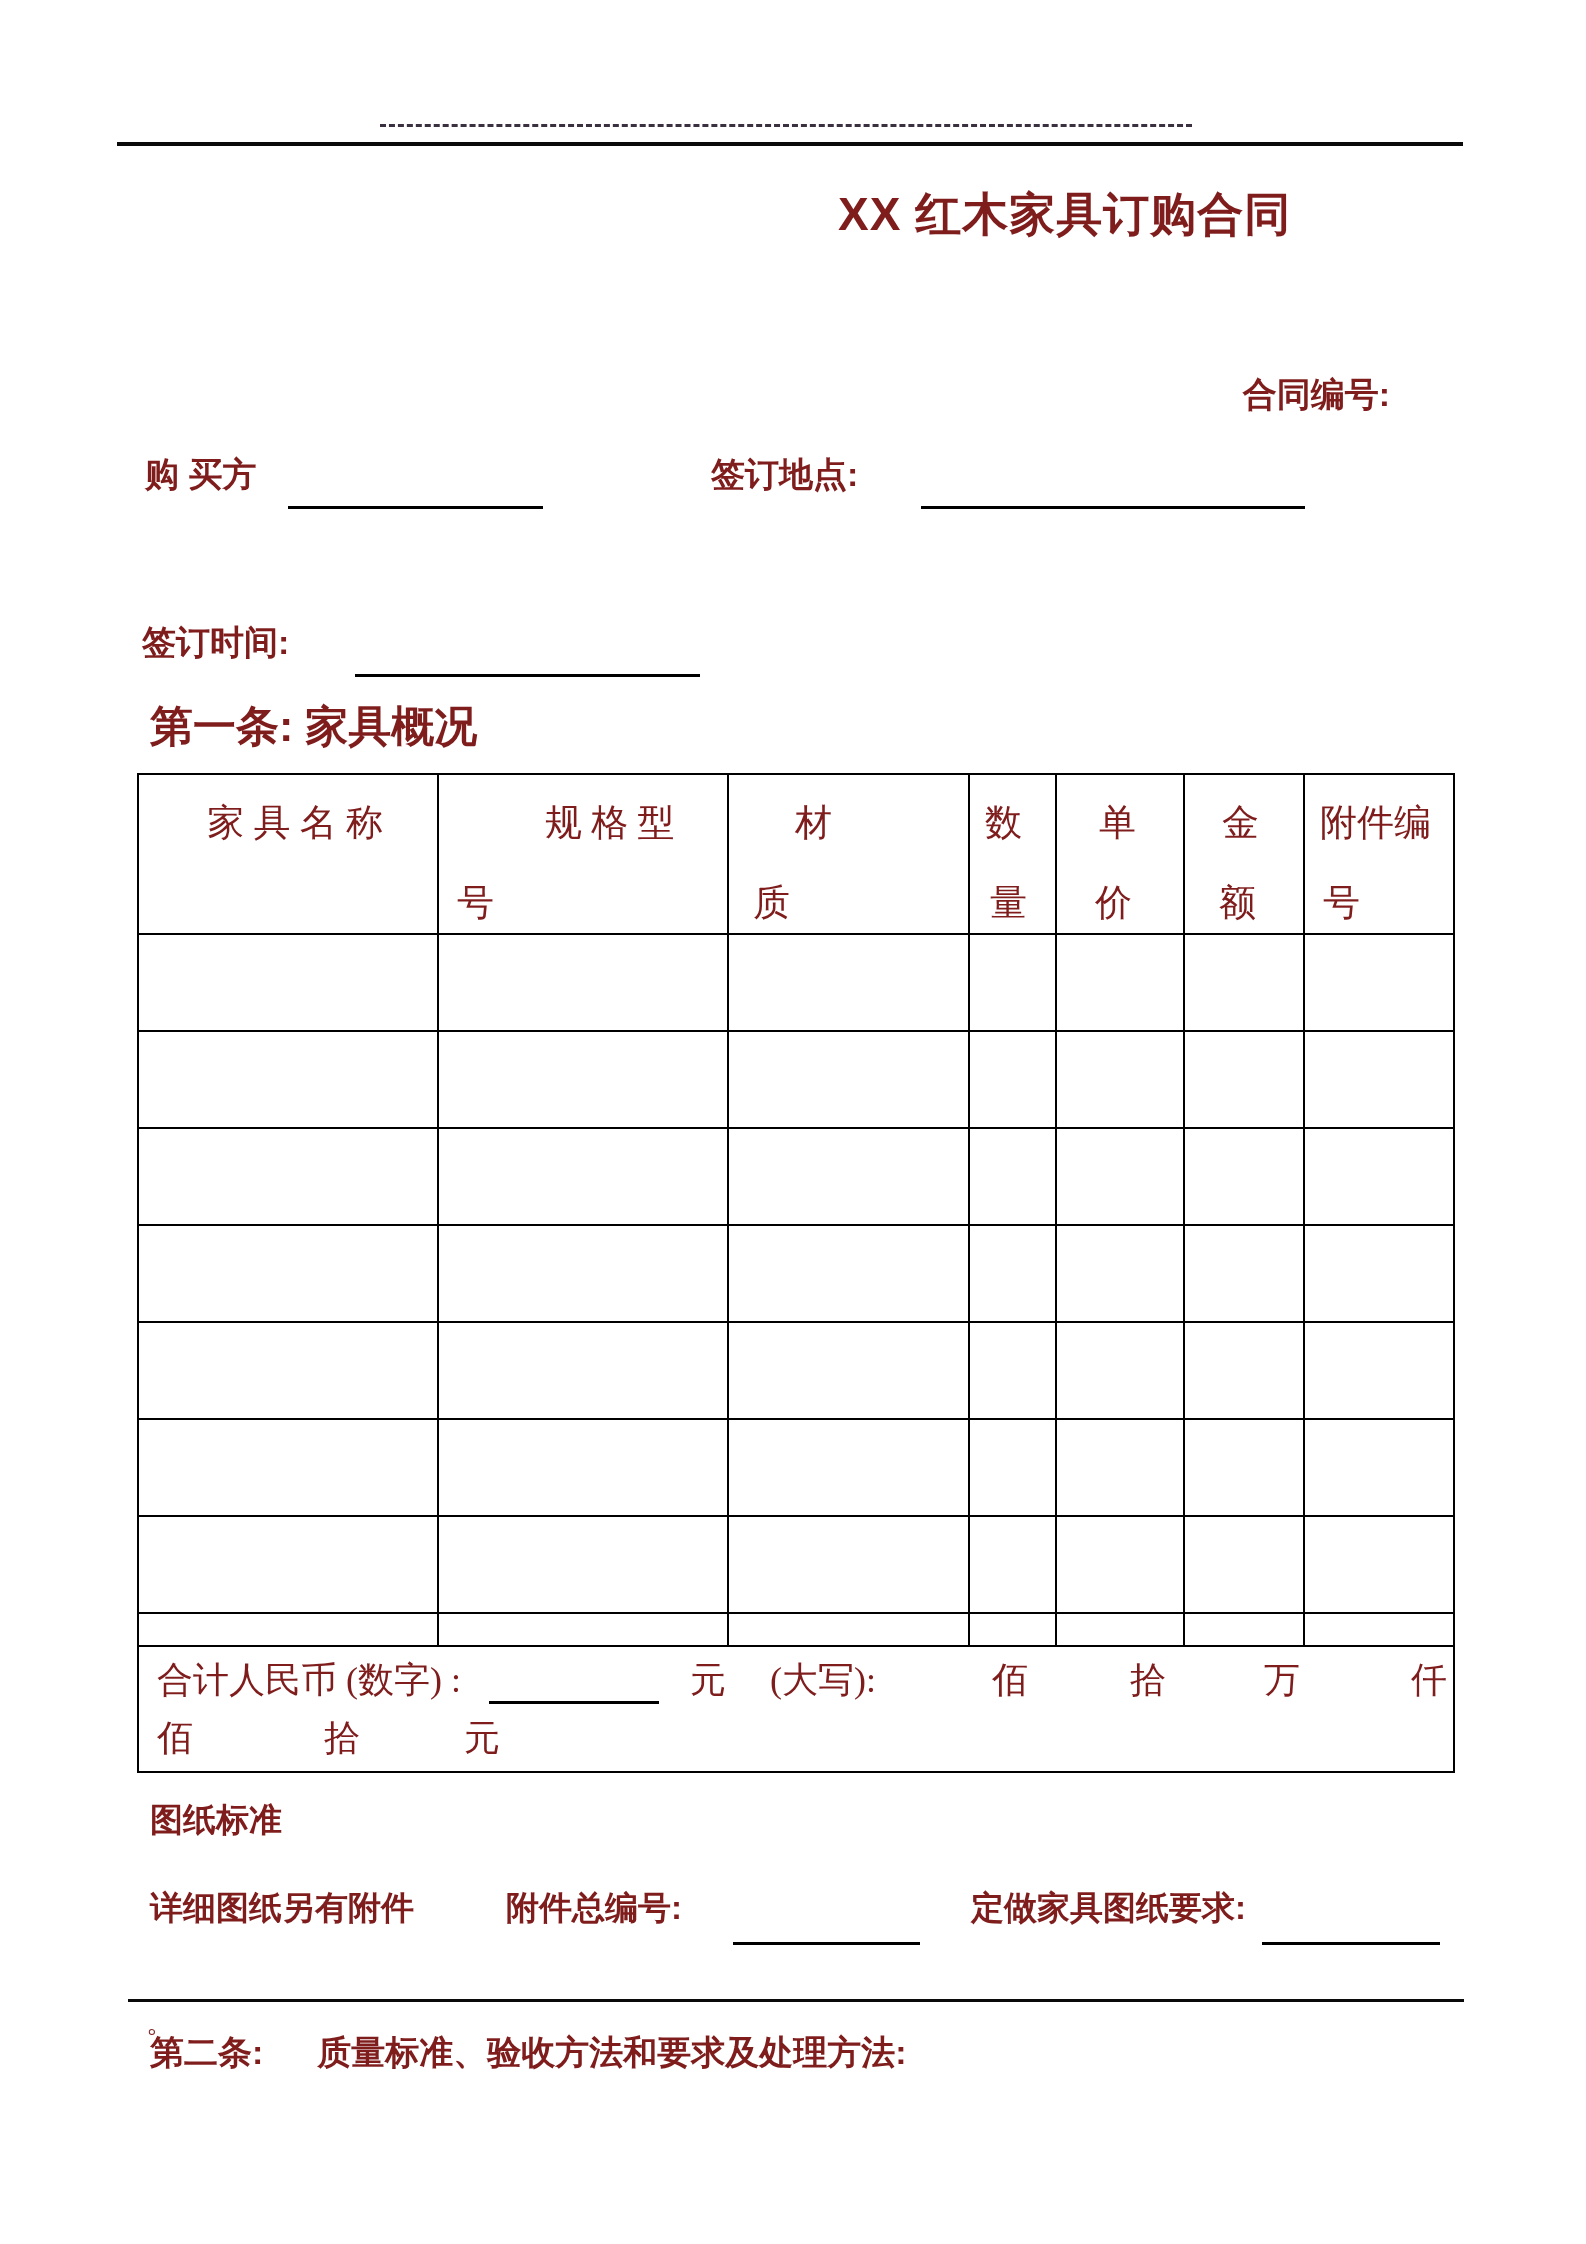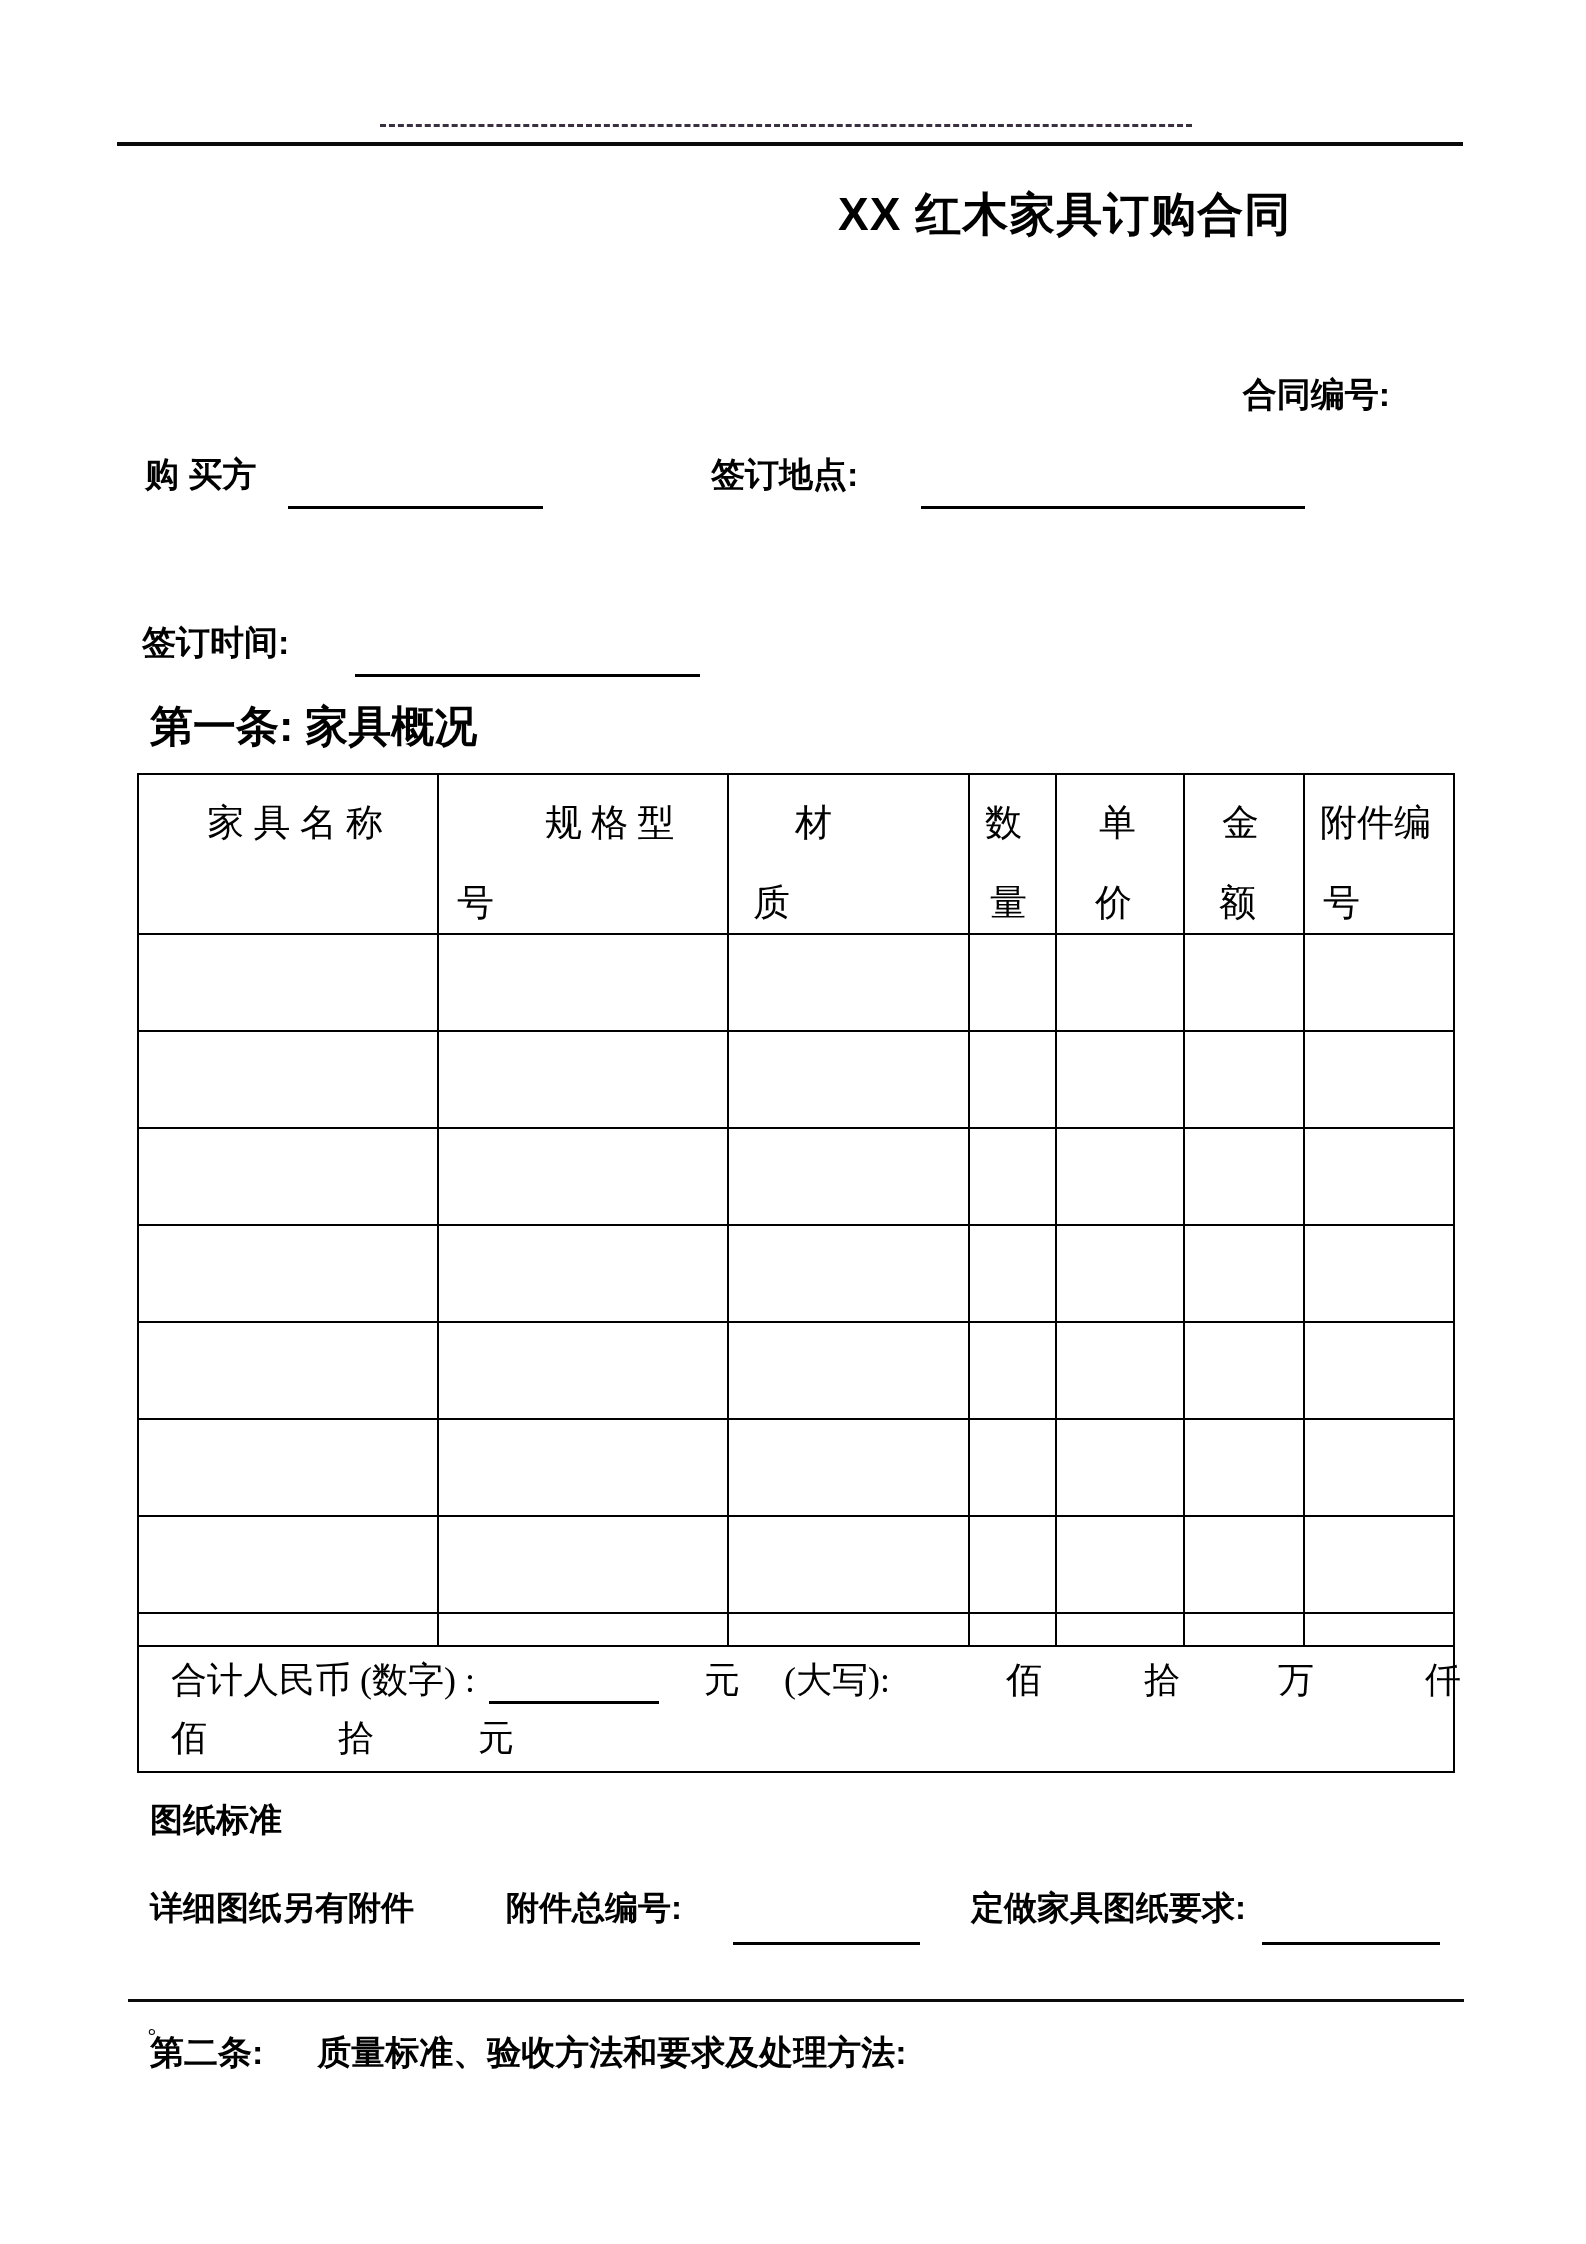--- a/index.html
+++ b/index.html
@@ -1,18 +1,18 @@
 <!DOCTYPE html>
 <html><head>
 <meta charset="utf-8">
 <style>
   html,body{margin:0;padding:0;background:#888;}
   .page{
     position:relative;width:1586px;height:2244px;background:#ffffff;
-    font-family:"Liberation Sans",sans-serif;color:#000000;overflow:hidden;
+    font-family:"Liberation Sans",sans-serif;color:#7f1d1d;overflow:hidden;
   }
   .abs{position:absolute;}
   
   .dash-line{left:380px;top:124px;width:812px;border-top:3px dashed #3a3040;height:0;}
   .top-rule{left:117px;top:142px;width:1346px;height:4px;background:#0a0a0a;}
   
   .doc-title{left:838px;top:184px;font-size:46px;font-weight:bold;letter-spacing:1px;white-space:nowrap;}
   .contract-no{top:372px;right:196px;font-size:34px;font-weight:bold;white-space:nowrap;}
   .lbl{font-size:34px;font-weight:bold;white-space:nowrap;}
   .blank{border-bottom:3px solid #000;height:46px;}
@@ -26,21 +26,21 @@
   table.goods{position:absolute;left:137px;top:773px;border-collapse:collapse;table-layout:fixed;width:1316px;}
   table.goods td,table.goods th{border:2px solid #000;padding:0;vertical-align:top;}
   th.hc{font-family:"Liberation Serif",serif;font-weight:normal;font-size:37px;height:158px;text-align:left;}
   .hl1{line-height:44px;margin-top:26px;white-space:nowrap;}
   .hl2{line-height:44px;margin-top:36px;white-space:nowrap;}
   tr.r td{height:95px;}
   tr.r-short td{height:31px;}
   td.total-cell{position:relative;height:124px;font-family:"Liberation Serif",serif;font-size:36px;}
   .t1{top:10px;}
   .t2{top:68px;}
-  .tspan{position:absolute;white-space:nowrap;line-height:46px;margin-left:14px;}
+  .tspan{position:absolute;white-space:nowrap;line-height:46px;}
   .tblank{position:absolute;top:10px;left:350px;width:170px;height:44px;border-bottom:3px solid #000;}
   
   .drawing-head{left:150px;top:1798px;font-size:33px;font-weight:bold;}
   .row-drawing{top:1886px;left:0;width:1586px;height:64px;font-size:33px;}
   .bottom-rule{left:128px;top:1999px;width:1336px;height:3px;background:#0a0a0a;}
   .period{left:146px;top:2004px;font-size:28px;}
   .sec2{left:150px;top:2030px;font-size:34px;font-weight:bold;white-space:nowrap;}
   .sec2 .gap{display:inline-block;width:54px;}
 </style>
 </head>

